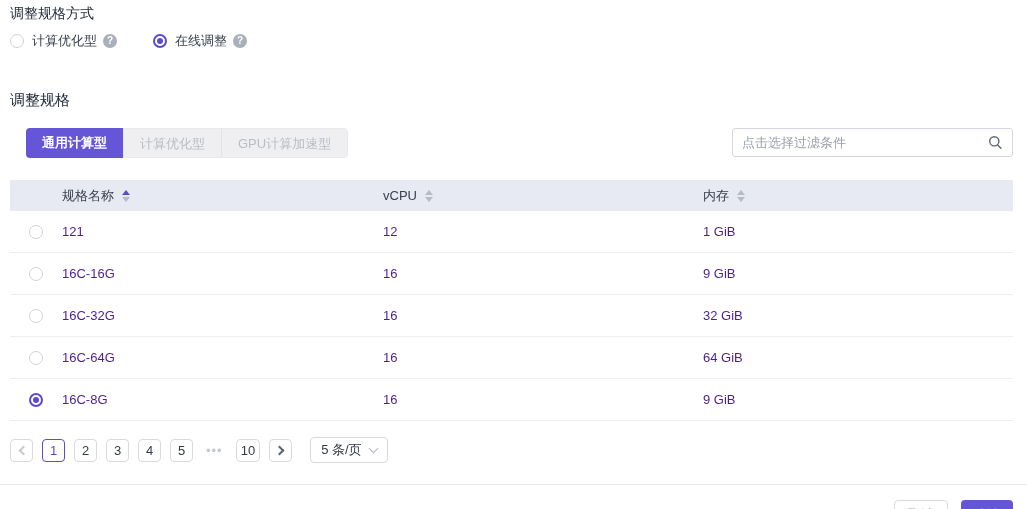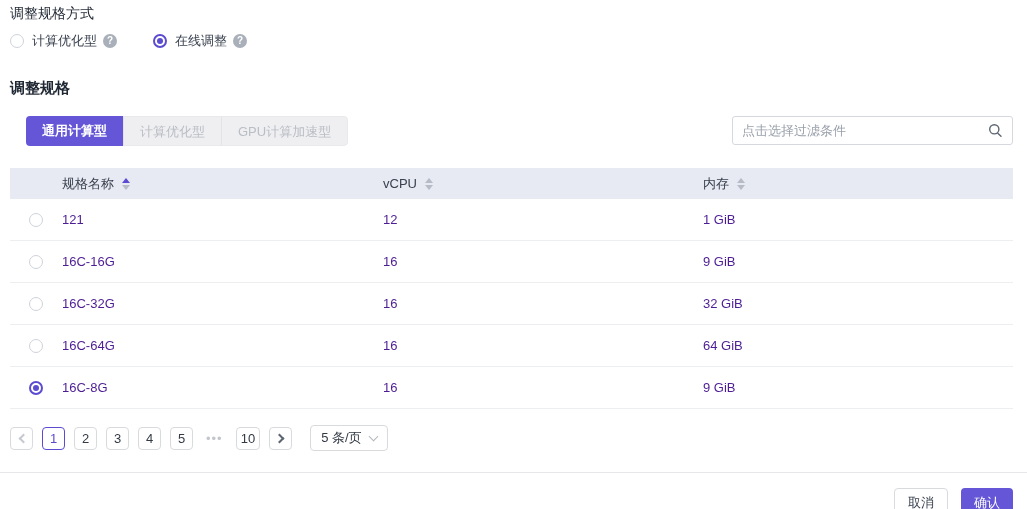--- a/index.html
+++ b/index.html
@@ -26,21 +26,21 @@
     content: ""; width: 6px; height: 6px; border-radius: 50%; background: #5a4bd1;
   }
   .radio-label { margin-left: 8px; color: #3a4250; }
   .help-icon {
     width: 14px; height: 14px; border-radius: 50%; background: #a9b0ba;
     color: #fff; font-size: 10px; line-height: 14px; text-align: center;
     margin-left: 6px; flex: 0 0 auto; font-weight: 700;
   }
 
   
-  .spec-title { font-size: 15px; font-weight: 700; color: #1f2733; margin-top: 29px; }
+  .spec-title { font-size: 15px; font-weight: 400; color: #1f2733; margin-top: 41px; }
   .toolbar { display: flex; justify-content: space-between; align-items: flex-start; margin-top: 18px; }
   .tabs { display: inline-flex; border-radius: 4px; overflow: hidden; padding-left: 16px; }
   .tab {
     height: 30px; line-height: 30px; padding: 0 16px; font-size: 13px;
     background: #efeff1; color: #b9bdc5; cursor: pointer; border-left: 1px solid #e3e3e7;
     border-top: 1px solid #e9e9ec; border-bottom: 1px solid #e9e9ec; white-space: nowrap;
   }
   .tab:first-child { border-left: none; }
   .tab:last-child { border-right: 1px solid #e9e9ec; border-top-right-radius: 4px; border-bottom-right-radius: 4px; }
   .tab.active {

